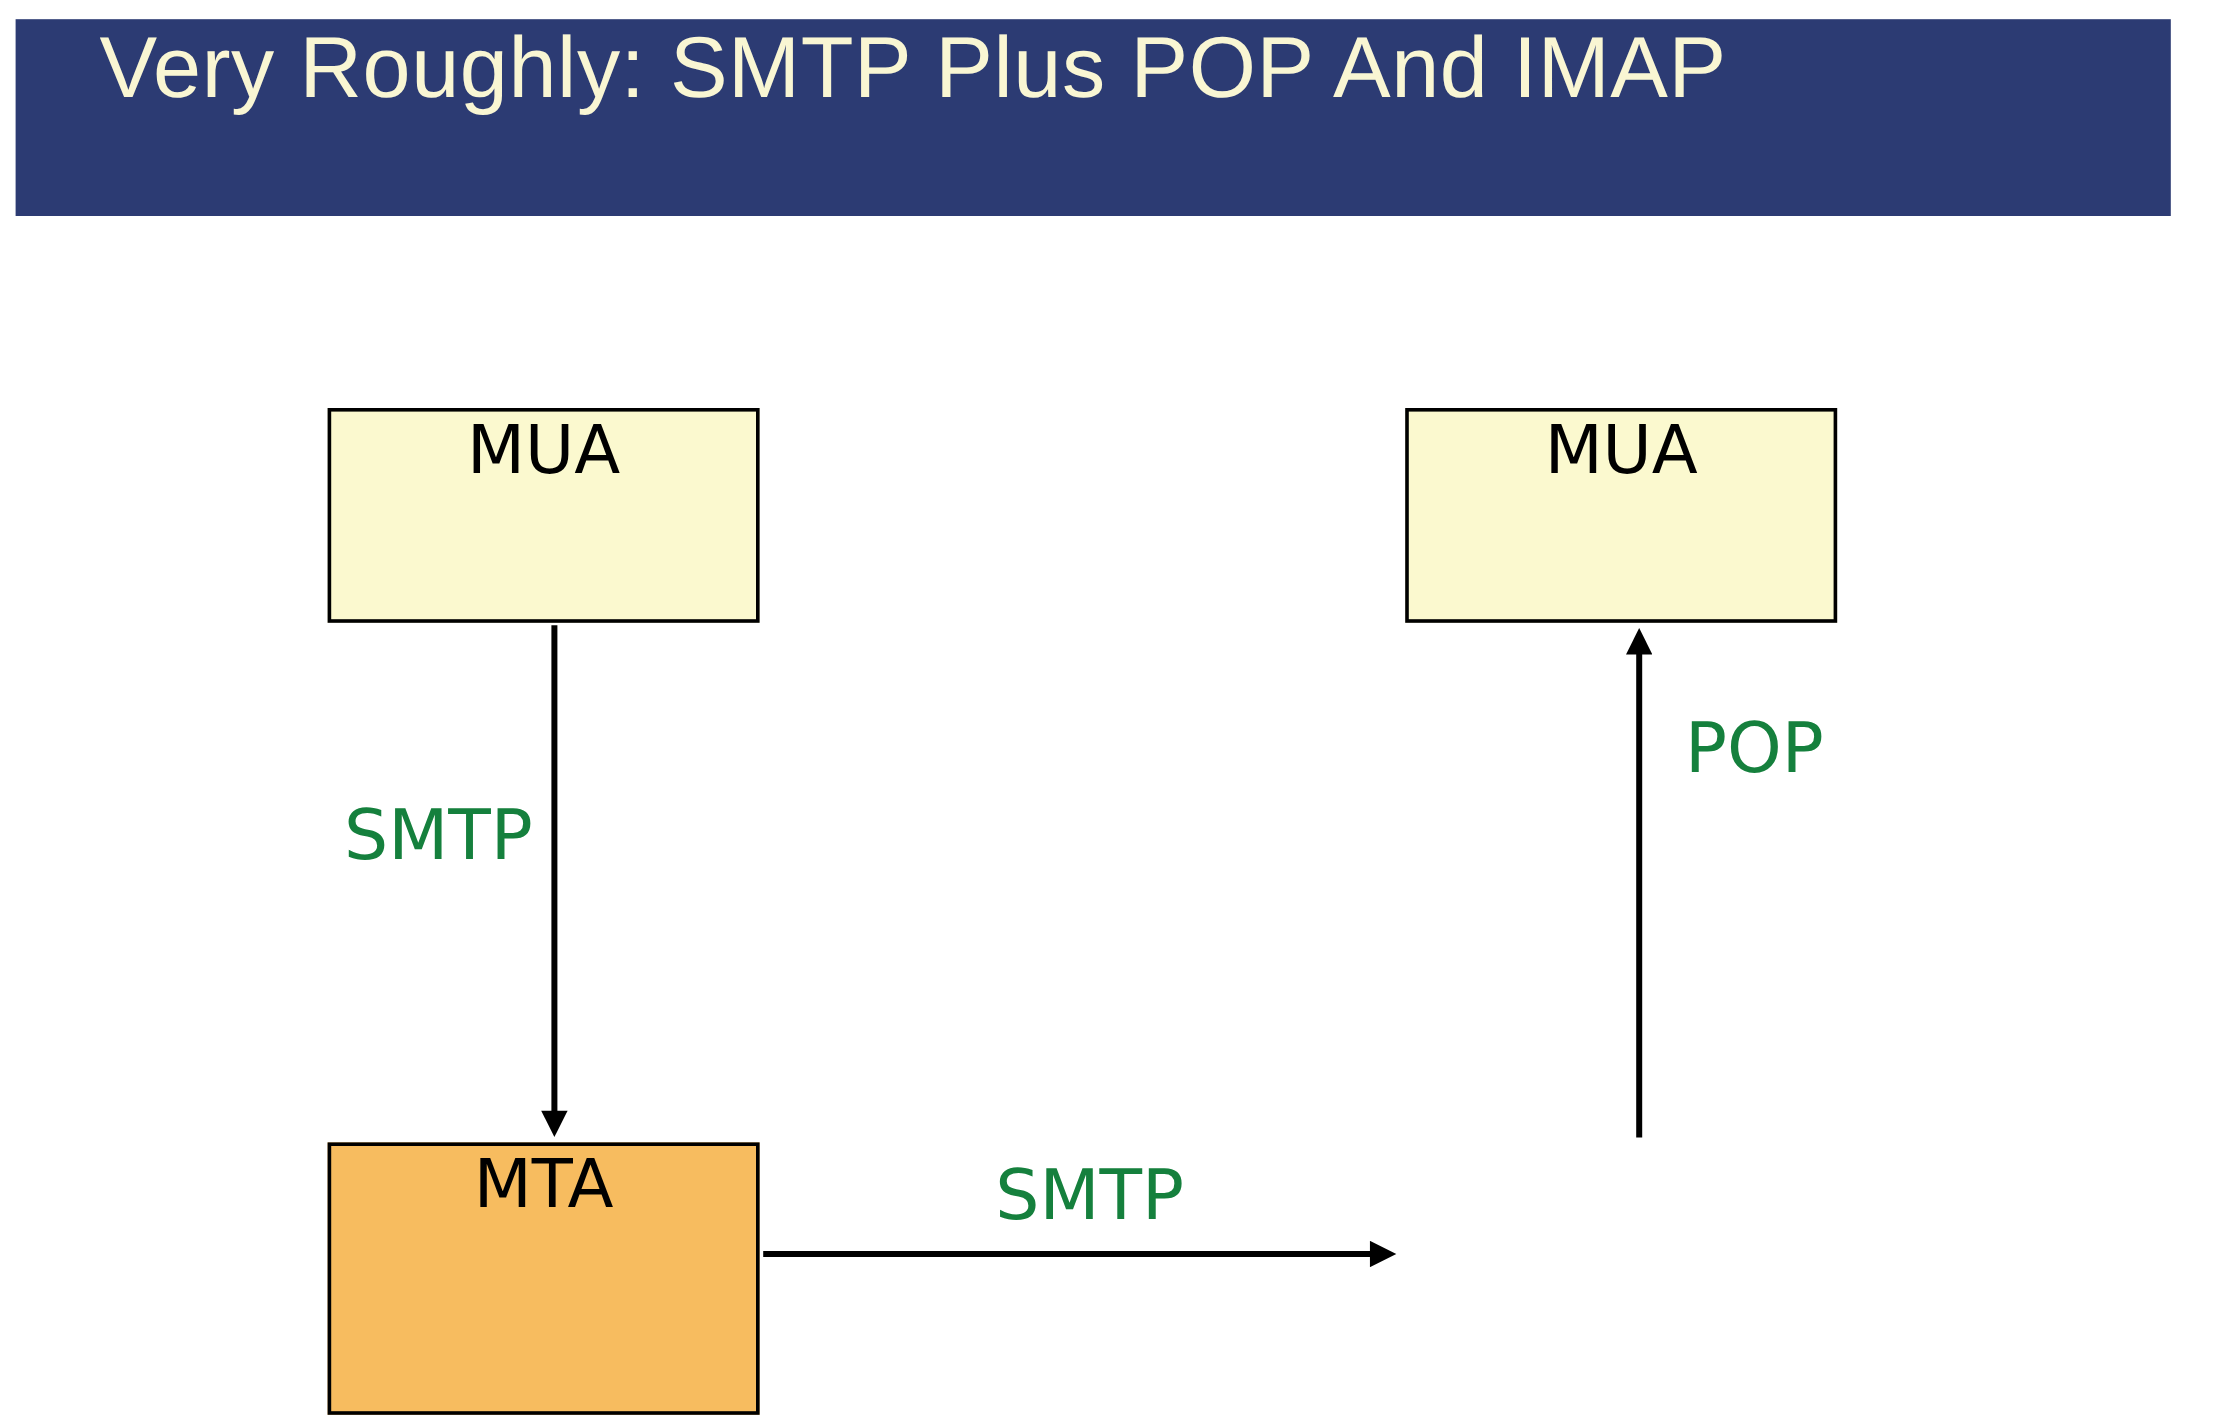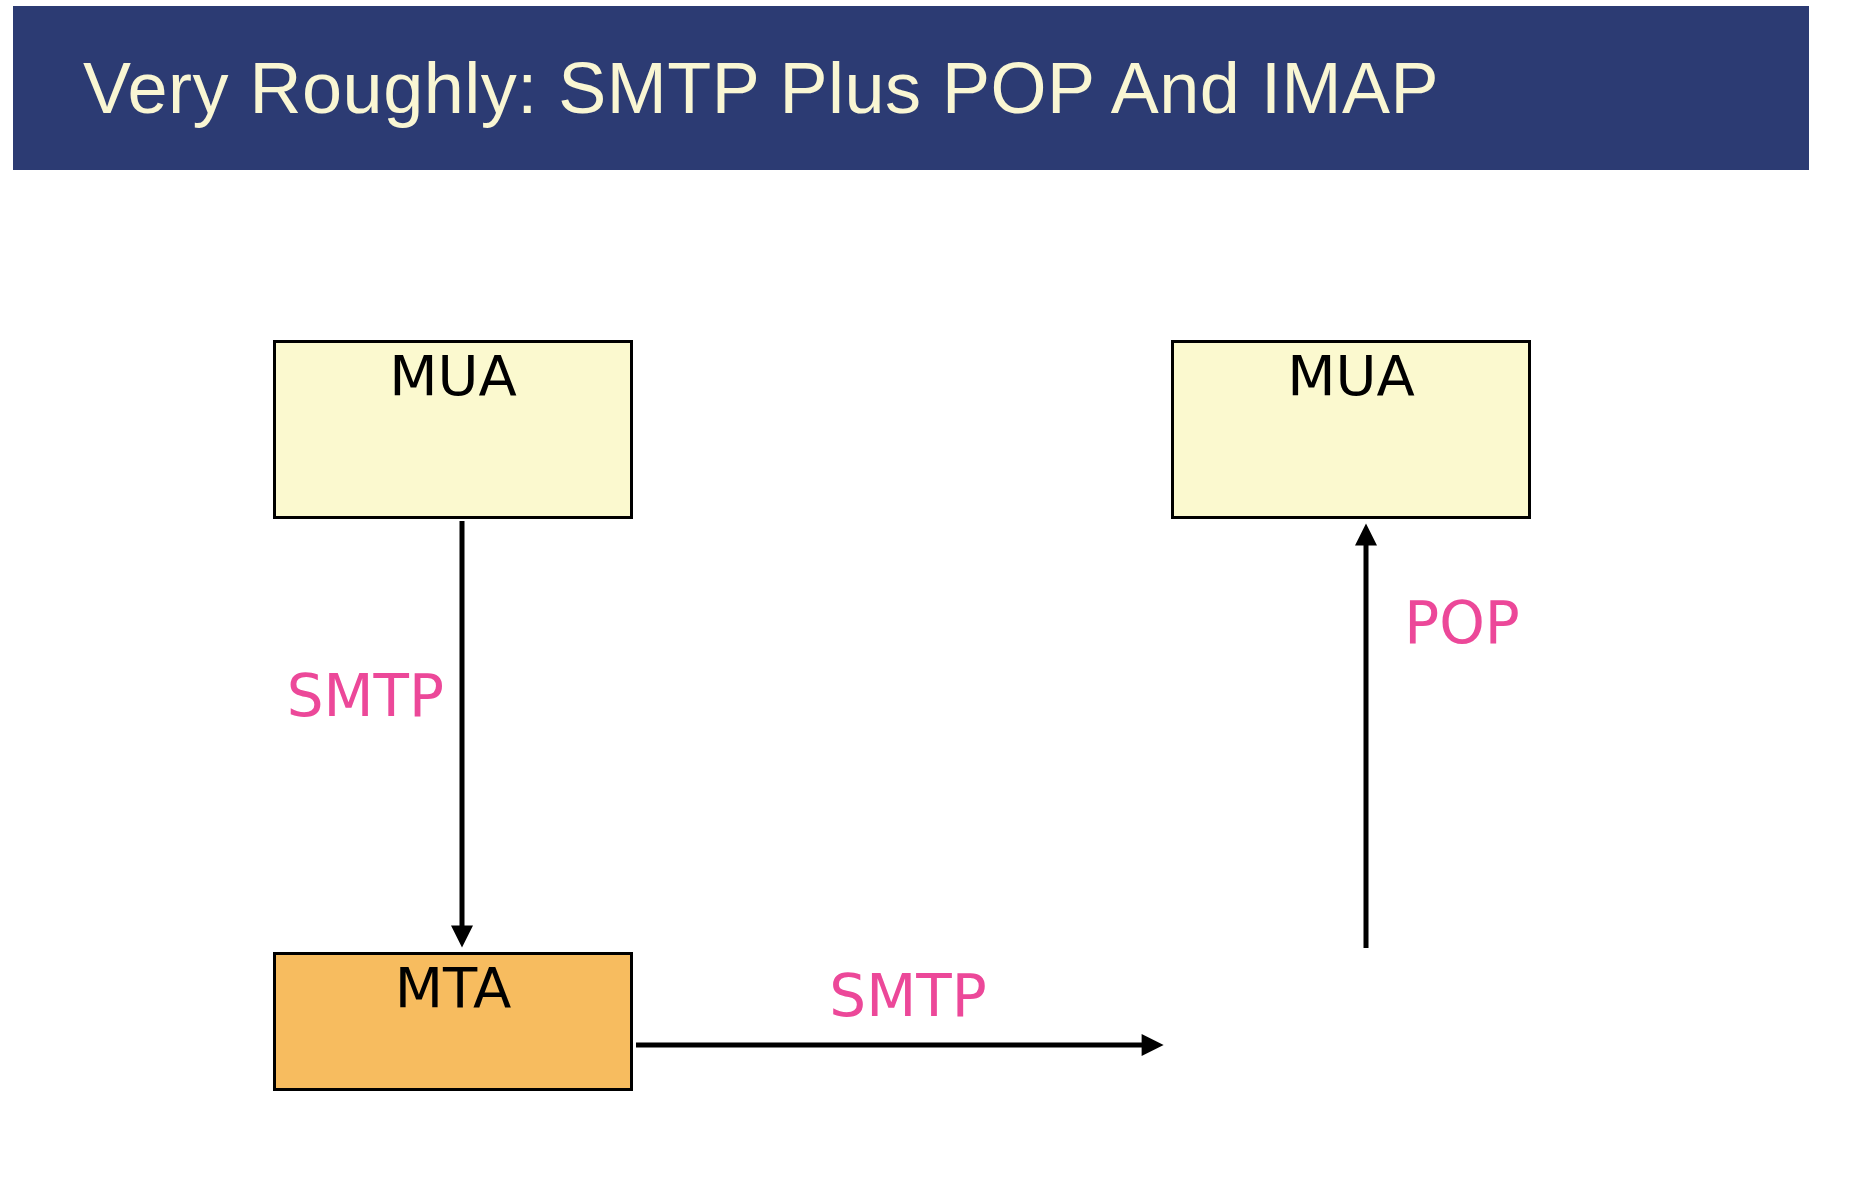--- a/index.html
+++ b/index.html
@@ -11,26 +11,26 @@
     position: relative;
     width: 1852px;
     height: 1181px;
     background: var(--page-bg, #ffffff);
     overflow: hidden;
     font-family: "DejaVu Sans", sans-serif;
   }
   .banner {
     position: absolute;
     left: 13px;
-    top: 6px;
+    top: 16px;
     width: 1796px;
     height: 164px;
     background: var(--banner-bg, #2c3b73);
     display: flex;
-    align-items: center;
+    align-items: flex-start;
   }
   .banner .title {
     margin: 0;
     padding-left: 70px;
     font-family: "Liberation Sans", sans-serif;
     font-weight: 400;
     font-size: 72px;
     letter-spacing: 0.5px;
     color: var(--banner-text, #f9f6d3);
     white-space: nowrap;
@@ -43,37 +43,37 @@
     align-items: flex-start;
     justify-content: center;
     font-size: 56px;
     color: #000000;
   }
   .node.mua  { background: var(--mua-fill, #fbf9cf); }
   .node.agent{ background: var(--agent-fill, #f7bc5f); }
 
   #node-mua-sender    { left: 273px;  top: 340px; width: 360px; height: 179px; }
   #node-mua-recipient { left: 1171px; top: 340px; width: 360px; height: 179px; }
-  #node-mta           { left: 273px;  top: 952px; width: 360px; height: 139px; }
+  #node-mta           { left: 273px;  top: 952px; width: 360px; height: 227px; }
   #node-mda           { left: 1171px; top: 952px; width: 360px; height: 181px; }
 
   .arrows {
     position: absolute;
     left: 0;
     top: 0;
     pointer-events: none;
   }
   .arrows line { stroke: var(--arrow, #000000); stroke-width: 5px; }
   .arrows marker path { fill: var(--arrow, #000000); }
 
   .edge-label {
     position: absolute;
     font-size: 58px;
     line-height: 60px;
-    color: #ec4899;
+    color: #15803d;
     white-space: nowrap;
   }
   #label-smtp-send {
     left: 200px;
     top: 666px;
     width: 244px;
     text-align: right;
   }
   #label-smtp-relay {
     left: 758px;

